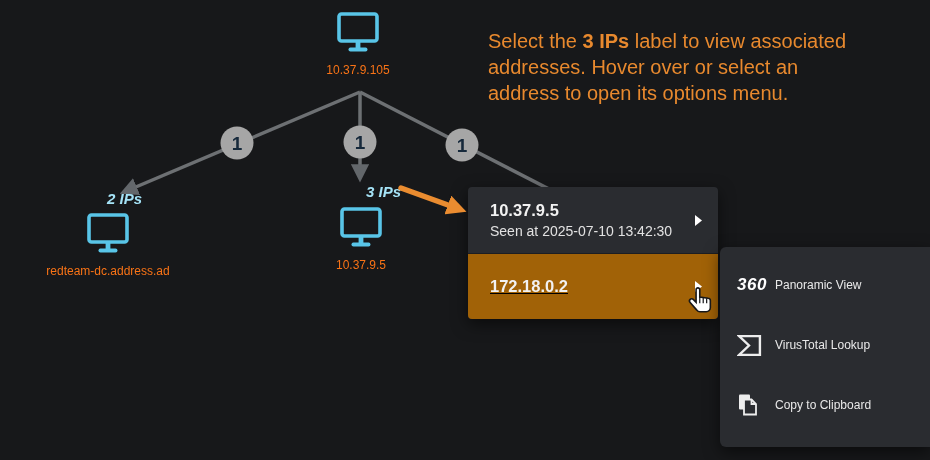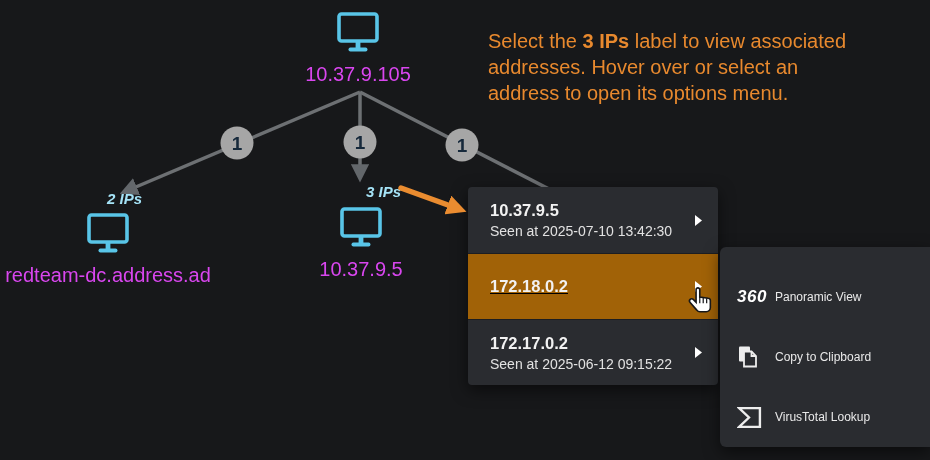--- a/index.html
+++ b/index.html
@@ -7,21 +7,21 @@
     position:relative; width:930px; height:460px;
     background:#17181a; overflow:hidden;
     font-family:"Liberation Sans", sans-serif;
   }
   svg.layer { position:absolute; left:0; top:0; pointer-events:none; }
   .edges-layer { z-index:1; }
   .overlay-layer { z-index:5; }
 
   
   .node { position:absolute; width:200px; display:flex; flex-direction:column; align-items:center; z-index:2; }
-  .node-label { margin-top:10px; color:#d946ef; font-size:20px; white-space:nowrap; }
+  .node-label { margin-top:10px; color:#f97316; font-size:12px; white-space:nowrap; }
   .monitor { display:block; }
 
   
   .badge {
     position:absolute; z-index:2; width:33px; height:33px; border-radius:50%;
     background:#a6a6a6; color:#16293b; font-weight:bold; font-size:19px;
     display:flex; align-items:center; justify-content:center;
     transform:translate(-50%,-50%);
   }
 
@@ -51,21 +51,21 @@
   .addr-row + .addr-row { border-top:1px solid #1d1e21; }
   .addr-row.hovered { background:#a16207;text-decoration:underline; }
   .addr-ip { color:#f2f2f2; font-weight:bold; font-size:16.5px; }
   .addr-seen { color:#e2e2e2; font-size:14px; margin-top:3px; }
   .caret { display:flex; align-items:center; }
 
   
   .options-menu {
     position:absolute; left:720px; top:247px; width:210px; height:200px; z-index:4;
     background:#2a2c30; border-radius:6px 0 0 6px; box-sizing:border-box;
-    padding-top:20px; box-shadow:0 5px 16px rgba(0,0,0,0.55);
+    padding-top:8px; box-shadow:0 5px 16px rgba(0,0,0,0.55);
   }
   .opt-item { height:60px; display:flex; align-items:center; padding-left:17px; cursor:pointer; }
   .opt-icon { width:38px; flex:0 0 38px; display:flex; align-items:center; color:#ffffff; }
   .icon-360 { font-style:italic; font-weight:bold; font-size:17px; letter-spacing:0.5px; }
   .opt-label { color:#e9e9e9; font-size:12px; white-space:nowrap; }
 
   .cursor { position:absolute; left:686px; top:286px; z-index:6; }
 </style>
 </head>
 <body>
@@ -138,55 +138,44 @@
     <div class="addr-row hovered">
       <div>
         <div class="addr-ip">172.18.0.2</div>
       </div>
       <span class="caret">
         <svg width="9" height="13" viewBox="0 0 9 13">
             <path d="M1 1 L8 6.5 L1 12 Z" fill="#ffffff"></path>
           </svg>
       </span>
     </div>
-    <div class="addr-row">
-      <div>
-        <div class="addr-ip">172.17.0.2</div>
-        <div class="addr-seen">Seen at 2025-06-12 09:15:22</div>
-      </div>
-      <span class="caret">
-        <svg width="9" height="13" viewBox="0 0 9 13">
-            <path d="M1 1 L8 6.5 L1 12 Z" fill="#ffffff"></path>
-          </svg>
-      </span>
-    </div>
   </div>
 
   <div class="options-menu">
     <div class="opt-item">
       <span class="opt-icon icon-360">360</span>
       <span class="opt-label">Panoramic View</span>
+    </div>
+    <div class="opt-item">
+      <span class="opt-icon">
+        <svg width="25" height="25" viewBox="0 0 24 24">
+            <polygon points="2,3 22,3 22,21 2,21 11.5,12" fill="none" stroke="#ededed" stroke-width="2.3"></polygon>
+          </svg>
+      </span>
+      <span class="opt-label">VirusTotal Lookup</span>
     </div>
     <div class="opt-item">
       <span class="opt-icon">
         <svg width="22" height="24" viewBox="0 0 22 24">
           <rect x="2" y="1.5" width="11" height="15" rx="1" fill="#ededed"></rect>
           <path d="M7 6.5 H14.5 L19 11 V21.5 H7 Z" fill="#2a2c30" stroke="#ededed" stroke-width="1.8"></path>
           <path d="M14.5 6.5 V11 H19" fill="none" stroke="#ededed" stroke-width="1.8"></path>
         </svg>
       </span>
       <span class="opt-label">Copy to Clipboard</span>
-    </div>
-    <div class="opt-item">
-      <span class="opt-icon">
-        <svg width="25" height="25" viewBox="0 0 24 24">
-            <polygon points="2,3 22,3 22,21 2,21 11.5,12" fill="none" stroke="#ededed" stroke-width="2.3"></polygon>
-          </svg>
-      </span>
-      <span class="opt-label">VirusTotal Lookup</span>
     </div>
   </div>
 
   <svg class="layer overlay-layer" width="930" height="460">
     <defs>
       <marker id="ah-orange" viewBox="0 0 10 10" refX="6" refY="5" markerWidth="3.6" markerHeight="3.6" orient="auto-start-reverse">
         <path d="M0 0 L10 5 L0 10 z" fill="#ea8c30"></path>
       </marker>
     </defs>
     <line x1="401" y1="188" x2="459" y2="209" stroke="#ea8c30" stroke-width="5.5" stroke-linecap="round" marker-end="url(#ah-orange)"></line>

